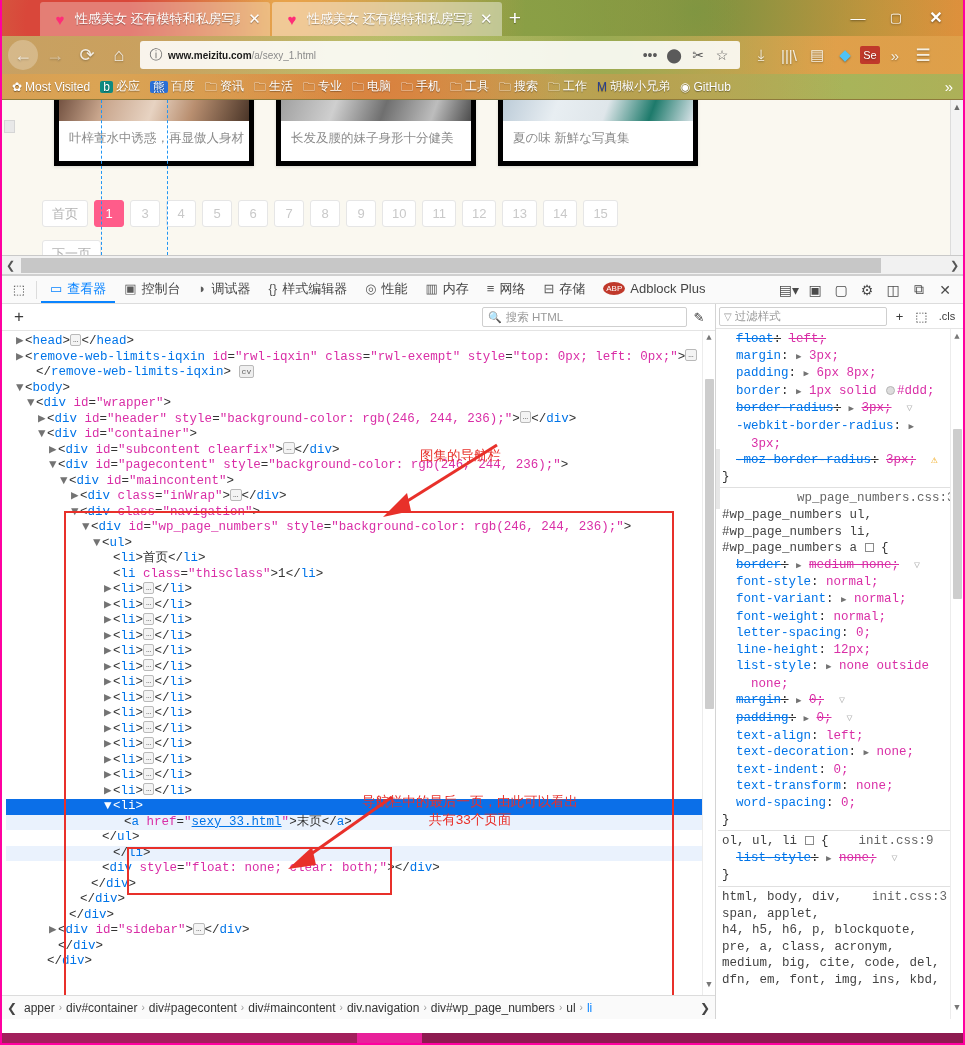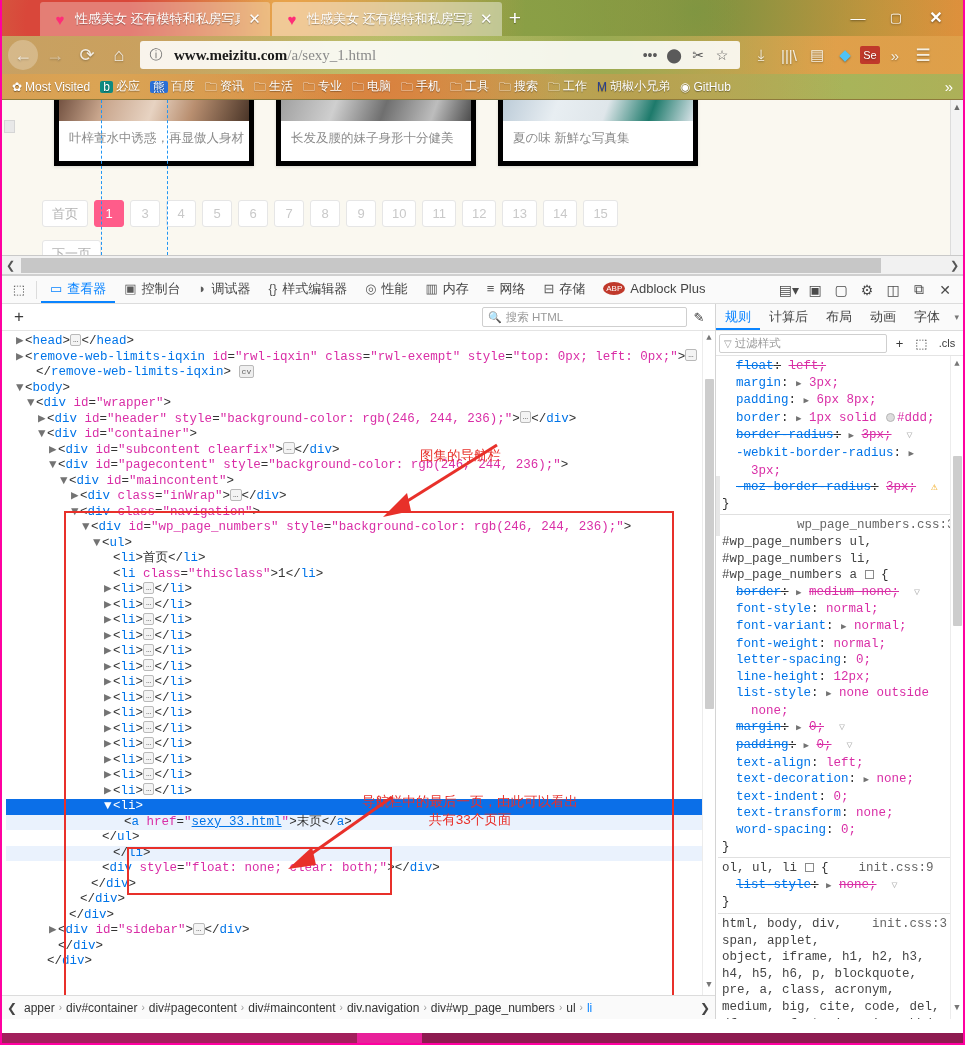--- a/index.html
+++ b/index.html
@@ -118,22 +118,22 @@
     background: rgba(255,255,255,0.88);
     border-radius: 3px;
     display: flex; align-items: center;
     padding: 0 6px;
     max-width: 600px;
   }
   #url-info {
     width: 20px; text-align: center; color: #6b6b6b; font-size: 13px;
   }
   #url-text {
-    flex: 1; font-size: 15px; color: #8a8a8a; margin-left: 8px;
-    white-space: nowrap; overflow: hidden; font-family: Liberation Serif, serif;
+    flex: 1; font-size: 10px; color: #8a8a8a; margin-left: 2px;
+    white-space: nowrap; overflow: hidden;
   }
   #url-text b { color: #1a1a1a; font-weight: 600; }
   .urlicon {
     width: 24px; text-align: center; color: #5a5a5a; font-size: 14px;
     cursor: pointer;
   }
   .toolicon {
     width: 26px; height: 26px;
     display: flex; align-items: center; justify-content: center;
     font-size: 15px; color: #f6f0e2;
@@ -805,28 +805,20 @@
           <span class="bc-item">div#wp_page_numbers</span>
           <span class="bc-sep">›</span>
           <span class="bc-item">ul</span>
           <span class="bc-sep">›</span>
           <span class="bc-item cur">li</span>
           <span class="bc-arrow" style="margin-left:auto">❯</span>
         </div>
       </div>
 
       <div id="rules-pane">
-        <div id="rules-tabs">
-          <div class="rtab active">规则</div>
-          <div class="rtab">计算后</div>
-          <div class="rtab">布局</div>
-          <div class="rtab">动画</div>
-          <div class="rtab">字体</div>
-          <div id="rtab-more">▾</div>
-        </div>
 
         <div id="rules-filterrow">
           <div id="rules-filter">
             <span class="fico">▽</span>
             <span>过滤样式</span>
           </div>
           <div class="rr-ic">+</div>
           <div class="rr-ic">⬚</div>
           <div class="rr-ic" style="width:26px;font-size:11px">.cls</div>
         </div>
@@ -863,21 +855,20 @@
               <div class="rline" style="padding-left: 18px;"><span class="rprop">text-transform</span><span class="rbrace">:</span> <span class="rval">none;</span></div>
               <div class="rline" style="padding-left: 18px;"><span class="rprop">word-spacing</span><span class="rbrace">:</span> <span class="rval">0;</span></div>
               <div class="rline" style="padding-left: 4px;"><span class="rbrace">}</span></div>
               <div class="rule-sep"></div>
               <div class="rline"><span class="rsel">ol, ul, li</span> <span class="elemicon"></span> <span class="rbrace">{</span>    <span class="rsrc">init.css:9</span></div>
               <div class="rline" style="padding-left: 18px;"><span class="rprop struck">list-style</span><span class="rbrace struck">:</span> <span class="twiddle">▶</span> <span class="rval struck">none;</span>  <span class="filtericon">▽</span></div>
               <div class="rline" style="padding-left: 4px;"><span class="rbrace">}</span></div>
               <div class="rule-sep"></div>
               <div class="rline"><span class="rsel">html, body, div,</span>    <span class="rsrc">init.css:3</span></div>
               <div class="rline"><span class="rsel">span, applet,</span></div>
-              <div class="rline"><span class="rsel">object, iframe, h1, h2, h3,</span></div>
               <div class="rline"><span class="rsel">h4, h5, h6, p, blockquote,</span></div>
               <div class="rline"><span class="rsel">pre, a, class, acronym,</span></div>
               <div class="rline"><span class="rsel">medium, big, cite, code, del,</span></div>
               <div class="rline"><span class="rsel">dfn, em, font, img, ins, kbd,</span></div>
             </div>
           <div id="rules-left-handle"></div>
           <div id="rules-scroll">
             <div class="rsa">▲</div>
             <div class="rsthumb"></div>
             <div class="rsa" style="position:absolute;bottom:2px;left:0;right:0">▼</div>

